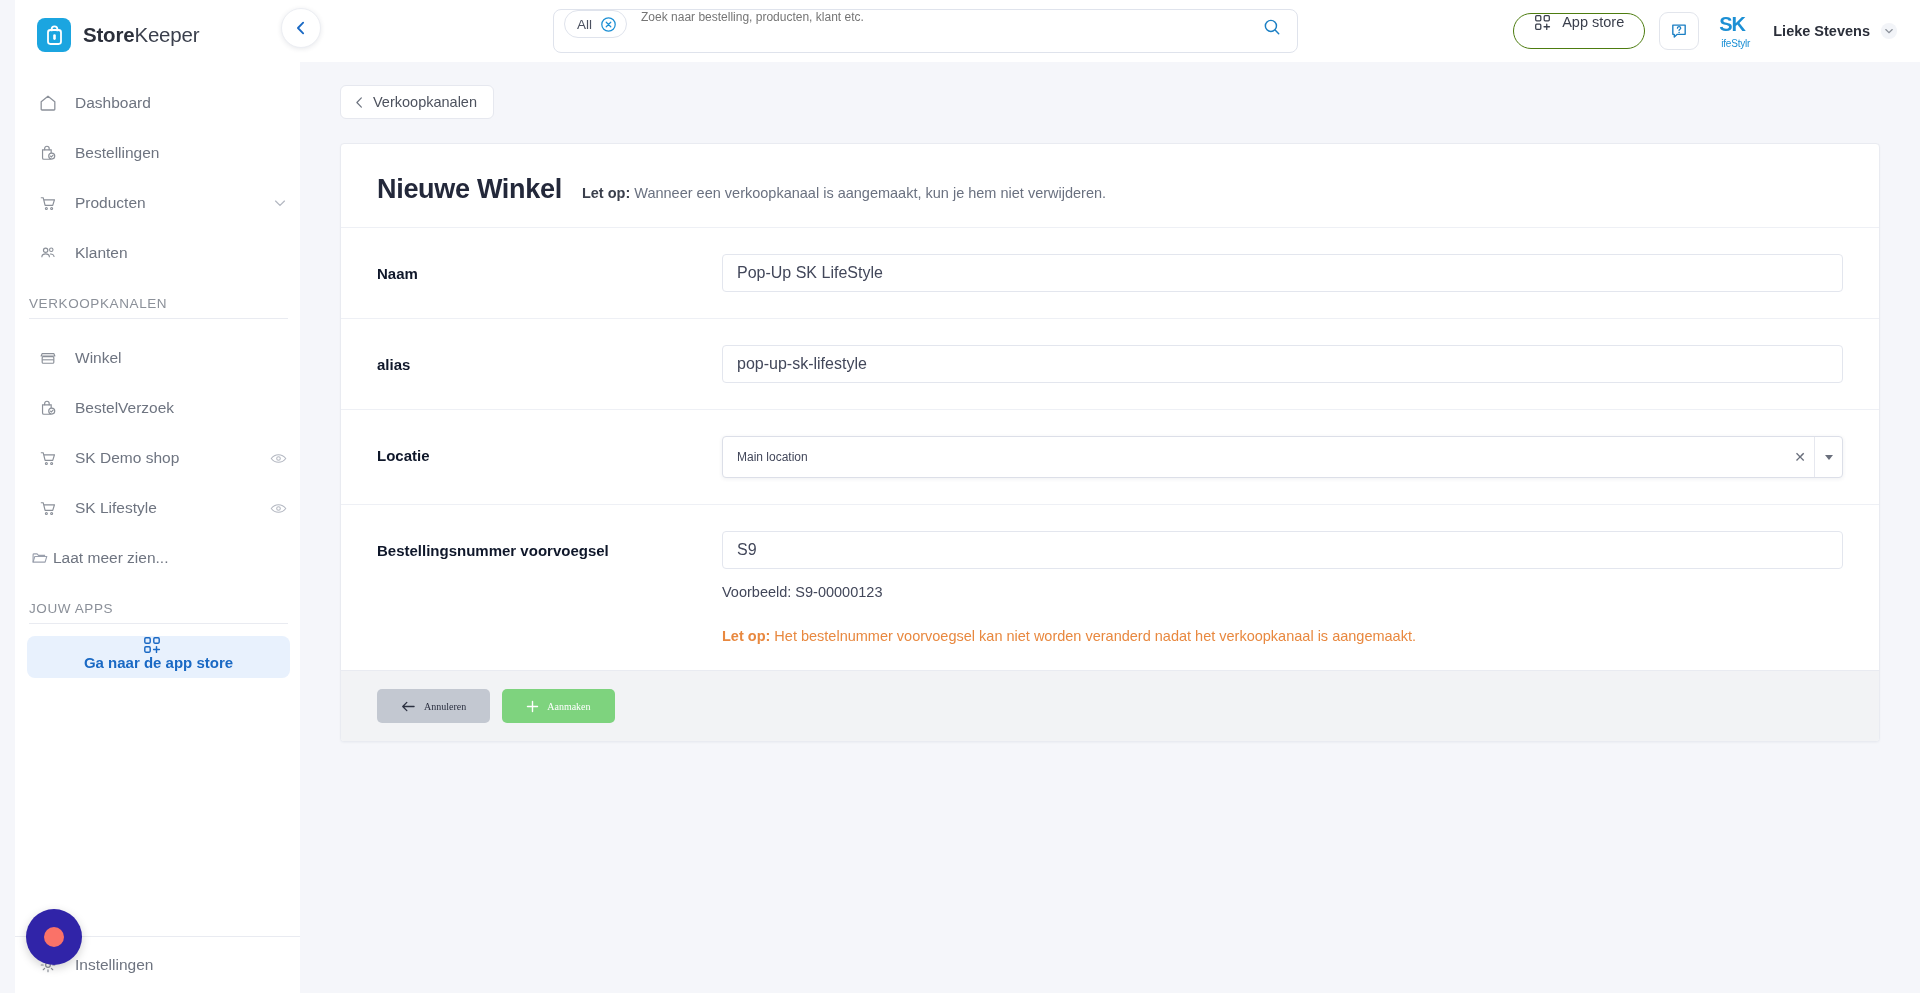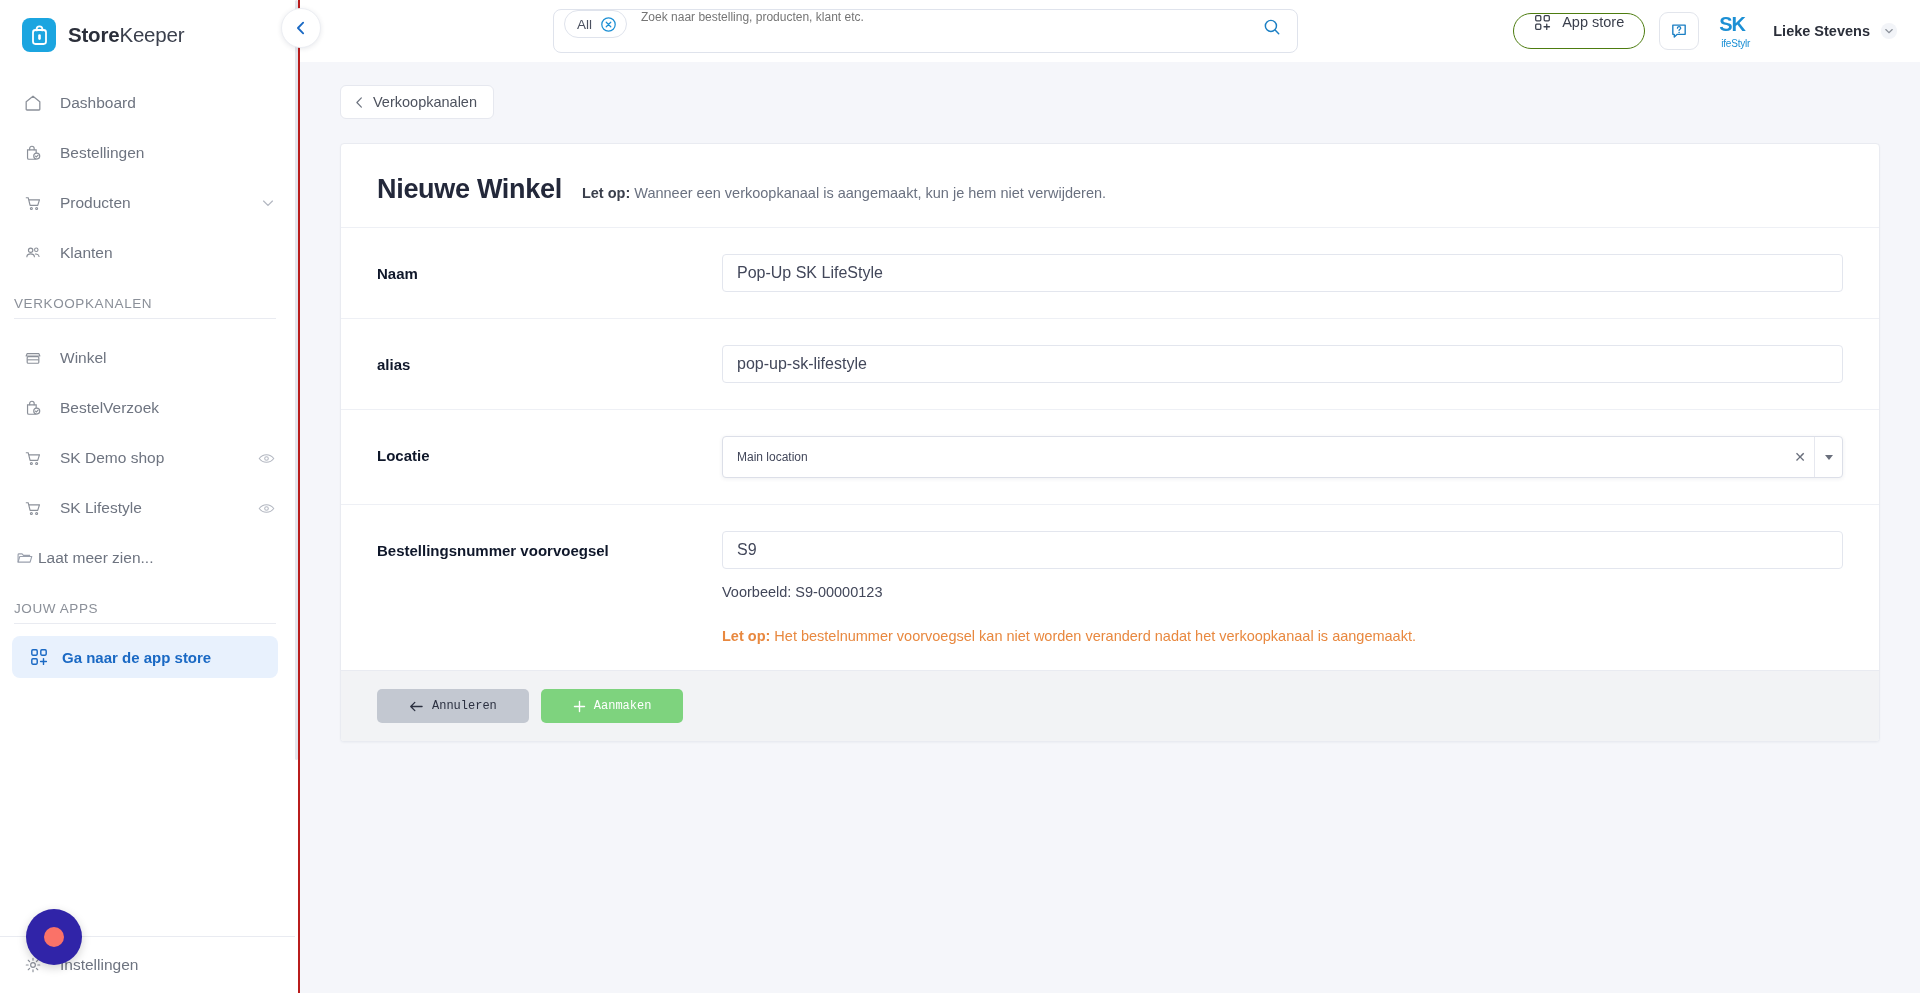--- a/index.html
+++ b/index.html
@@ -6,24 +6,24 @@
   html, body {
     width: 1920px; height: 993px;
     font-family: "Liberation Sans", sans-serif;
     background: #f5f6fa;
     overflow: hidden;
   }
   body { position: relative; }
 
   
   .sidebar {
-    position: absolute; left: 0; top: 0;
+    position: absolute; left: 15px; top: 0;
     width: 300px; height: 993px;
     background: #ffffff;
-    border-right: 2px solid #b91c1c;
+    border-right: 5px solid #b91c1c;
     overflow: hidden;
   }
   .brand {
     display: flex; align-items: center; gap: 12px;
     padding: 18px 0 18px 22px;
   }
   .brand-mark {
     width: 34px; height: 34px; border-radius: 8px;
     background: #1ba5e0;
     display: flex; align-items: center; justify-content: center;
@@ -51,20 +51,21 @@
   }
   .sec-rule { height: 1px; background: #e9ebf1; margin: 0 22px 6px 14px; }
 
   .appstore-link {
     margin: 12px 20px 0 12px;
     height: 42px; border-radius: 8px;
     background: #e8f1fd;
     display: flex; align-items: center; padding: 0 18px;
     color: #1a69c4; font-size: 15px; font-weight: 700;
     cursor: pointer;
+    flex-direction: column;
   }
   .appstore-link .ico { margin-right: 14px; display:flex; }
 
   .sidebar-bottom {
     position: absolute; left: 0; right: 0; bottom: 0;
     border-top: 1px solid #e9ebf1;
   }
   .sidebar-bottom .nav-item { height: 56px; }
 
   .fab {
@@ -209,22 +210,22 @@
   .warn b { font-weight: 700; color: #e8883f; }
 
   .card-foot {
     border-top: 1px solid #e9ebf1;
     background: #f2f3f5;
     padding: 18px 36px; display: flex; gap: 12px;
   }
   .btn {
     height: 34px; border: none; border-radius: 5px;
     display: inline-flex; align-items: center; gap: 8px;
-    padding: 0 32px; font-size: 12px; cursor: pointer;
-    font-family: Liberation Mono, monospace;
+    padding: 0 24px; font-size: 10px; cursor: pointer;
+    font-family: Liberation Serif, serif;
   }
   .btn-cancel { background: #c3c8d1; color: #2b3040; }
   .btn-create { background: #7ed37e; color: #ffffff; }
 
   svg { display: block; }
 </style>
 </head>
 <body>
 
 <div class="sidebar">

